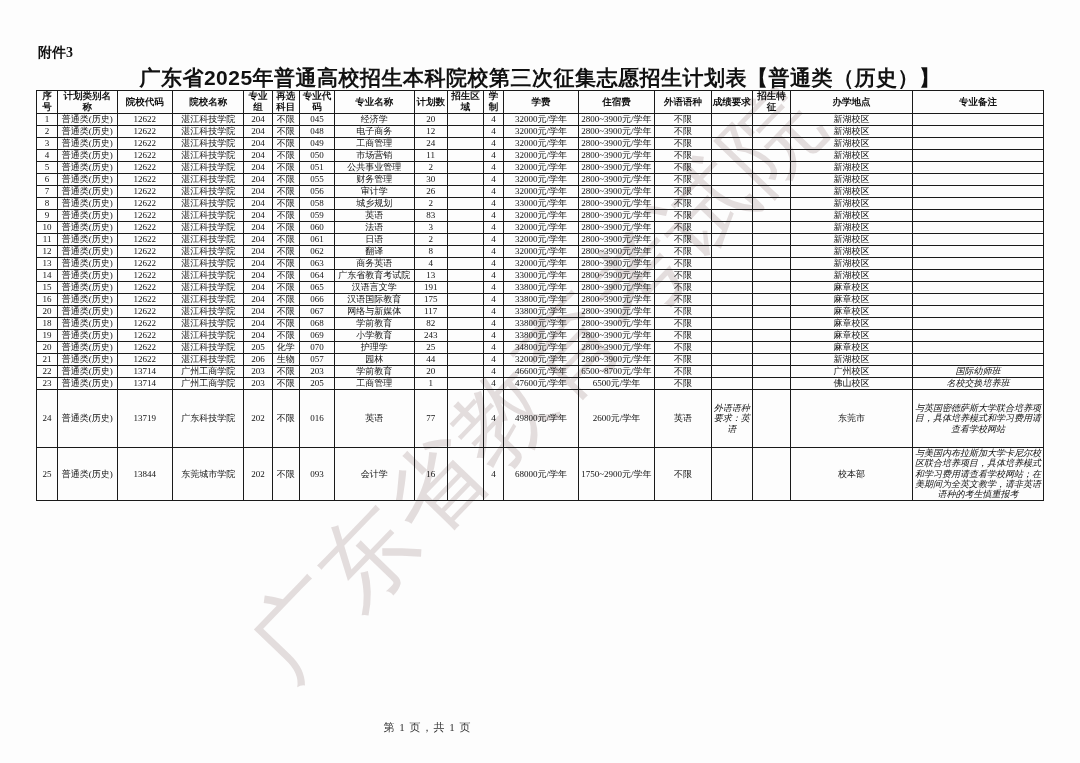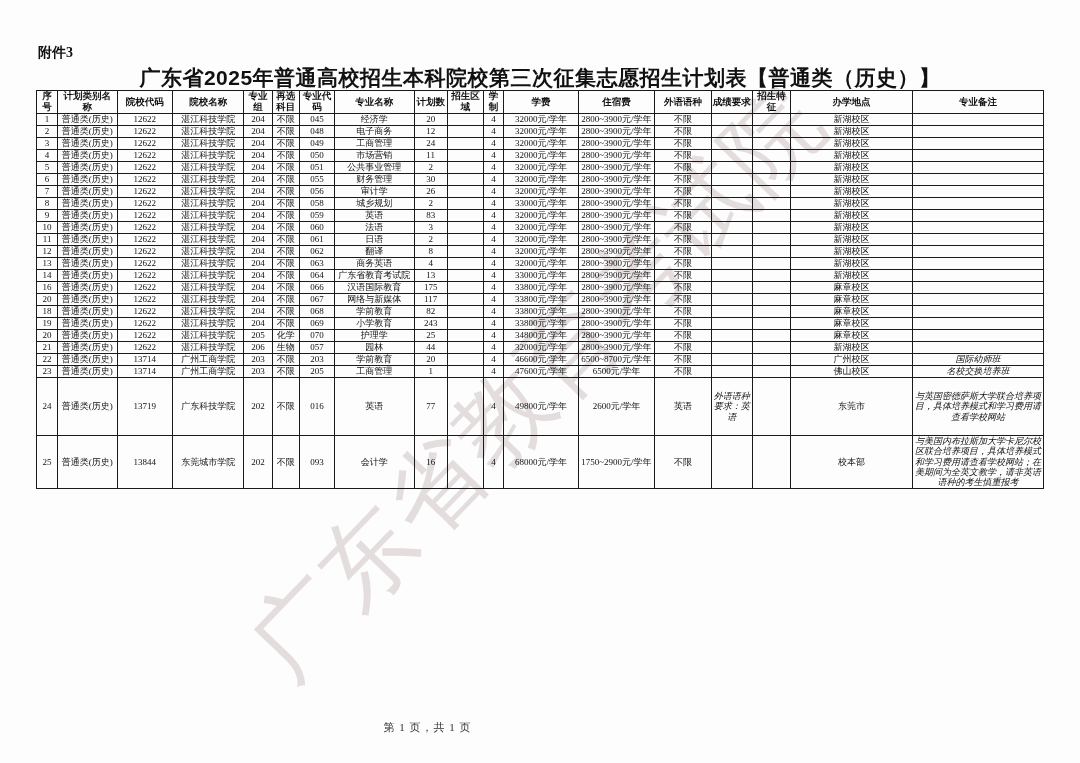--- a/index.html
+++ b/index.html
@@ -395,20 +395,40 @@
             <td class="nw">4</td>
             <td class="nw">33000元/学年</td>
             <td class="nw">2800~3900元/学年</td>
             <td class="nw">不限</td>
             <td class="wrap"></td>
             <td class="nw"></td>
             <td class="nw">新湖校区</td>
             <td class="wrap"></td>
           </tr>
           <tr class="r">
+            <td class="nw">15</td>
+            <td class="nw">普通类(历史)</td>
+            <td class="nw">12622</td>
+            <td class="nw">湛江科技学院</td>
+            <td class="nw">204</td>
+            <td class="nw">不限</td>
+            <td class="nw">065</td>
+            <td class="nw">汉语言文学</td>
+            <td class="nw">191</td>
+            <td class="nw"></td>
+            <td class="nw">4</td>
+            <td class="nw">33800元/学年</td>
+            <td class="nw">2800~3900元/学年</td>
+            <td class="nw">不限</td>
+            <td class="wrap"></td>
+            <td class="nw"></td>
+            <td class="nw">麻章校区</td>
+            <td class="wrap"></td>
+          </tr>
+          <tr class="r">
             <td class="nw">16</td>
             <td class="nw">普通类(历史)</td>
             <td class="nw">12622</td>
             <td class="nw">湛江科技学院</td>
             <td class="nw">204</td>
             <td class="nw">不限</td>
             <td class="nw">066</td>
             <td class="nw">汉语国际教育</td>
             <td class="nw">175</td>
             <td class="nw"></td>

